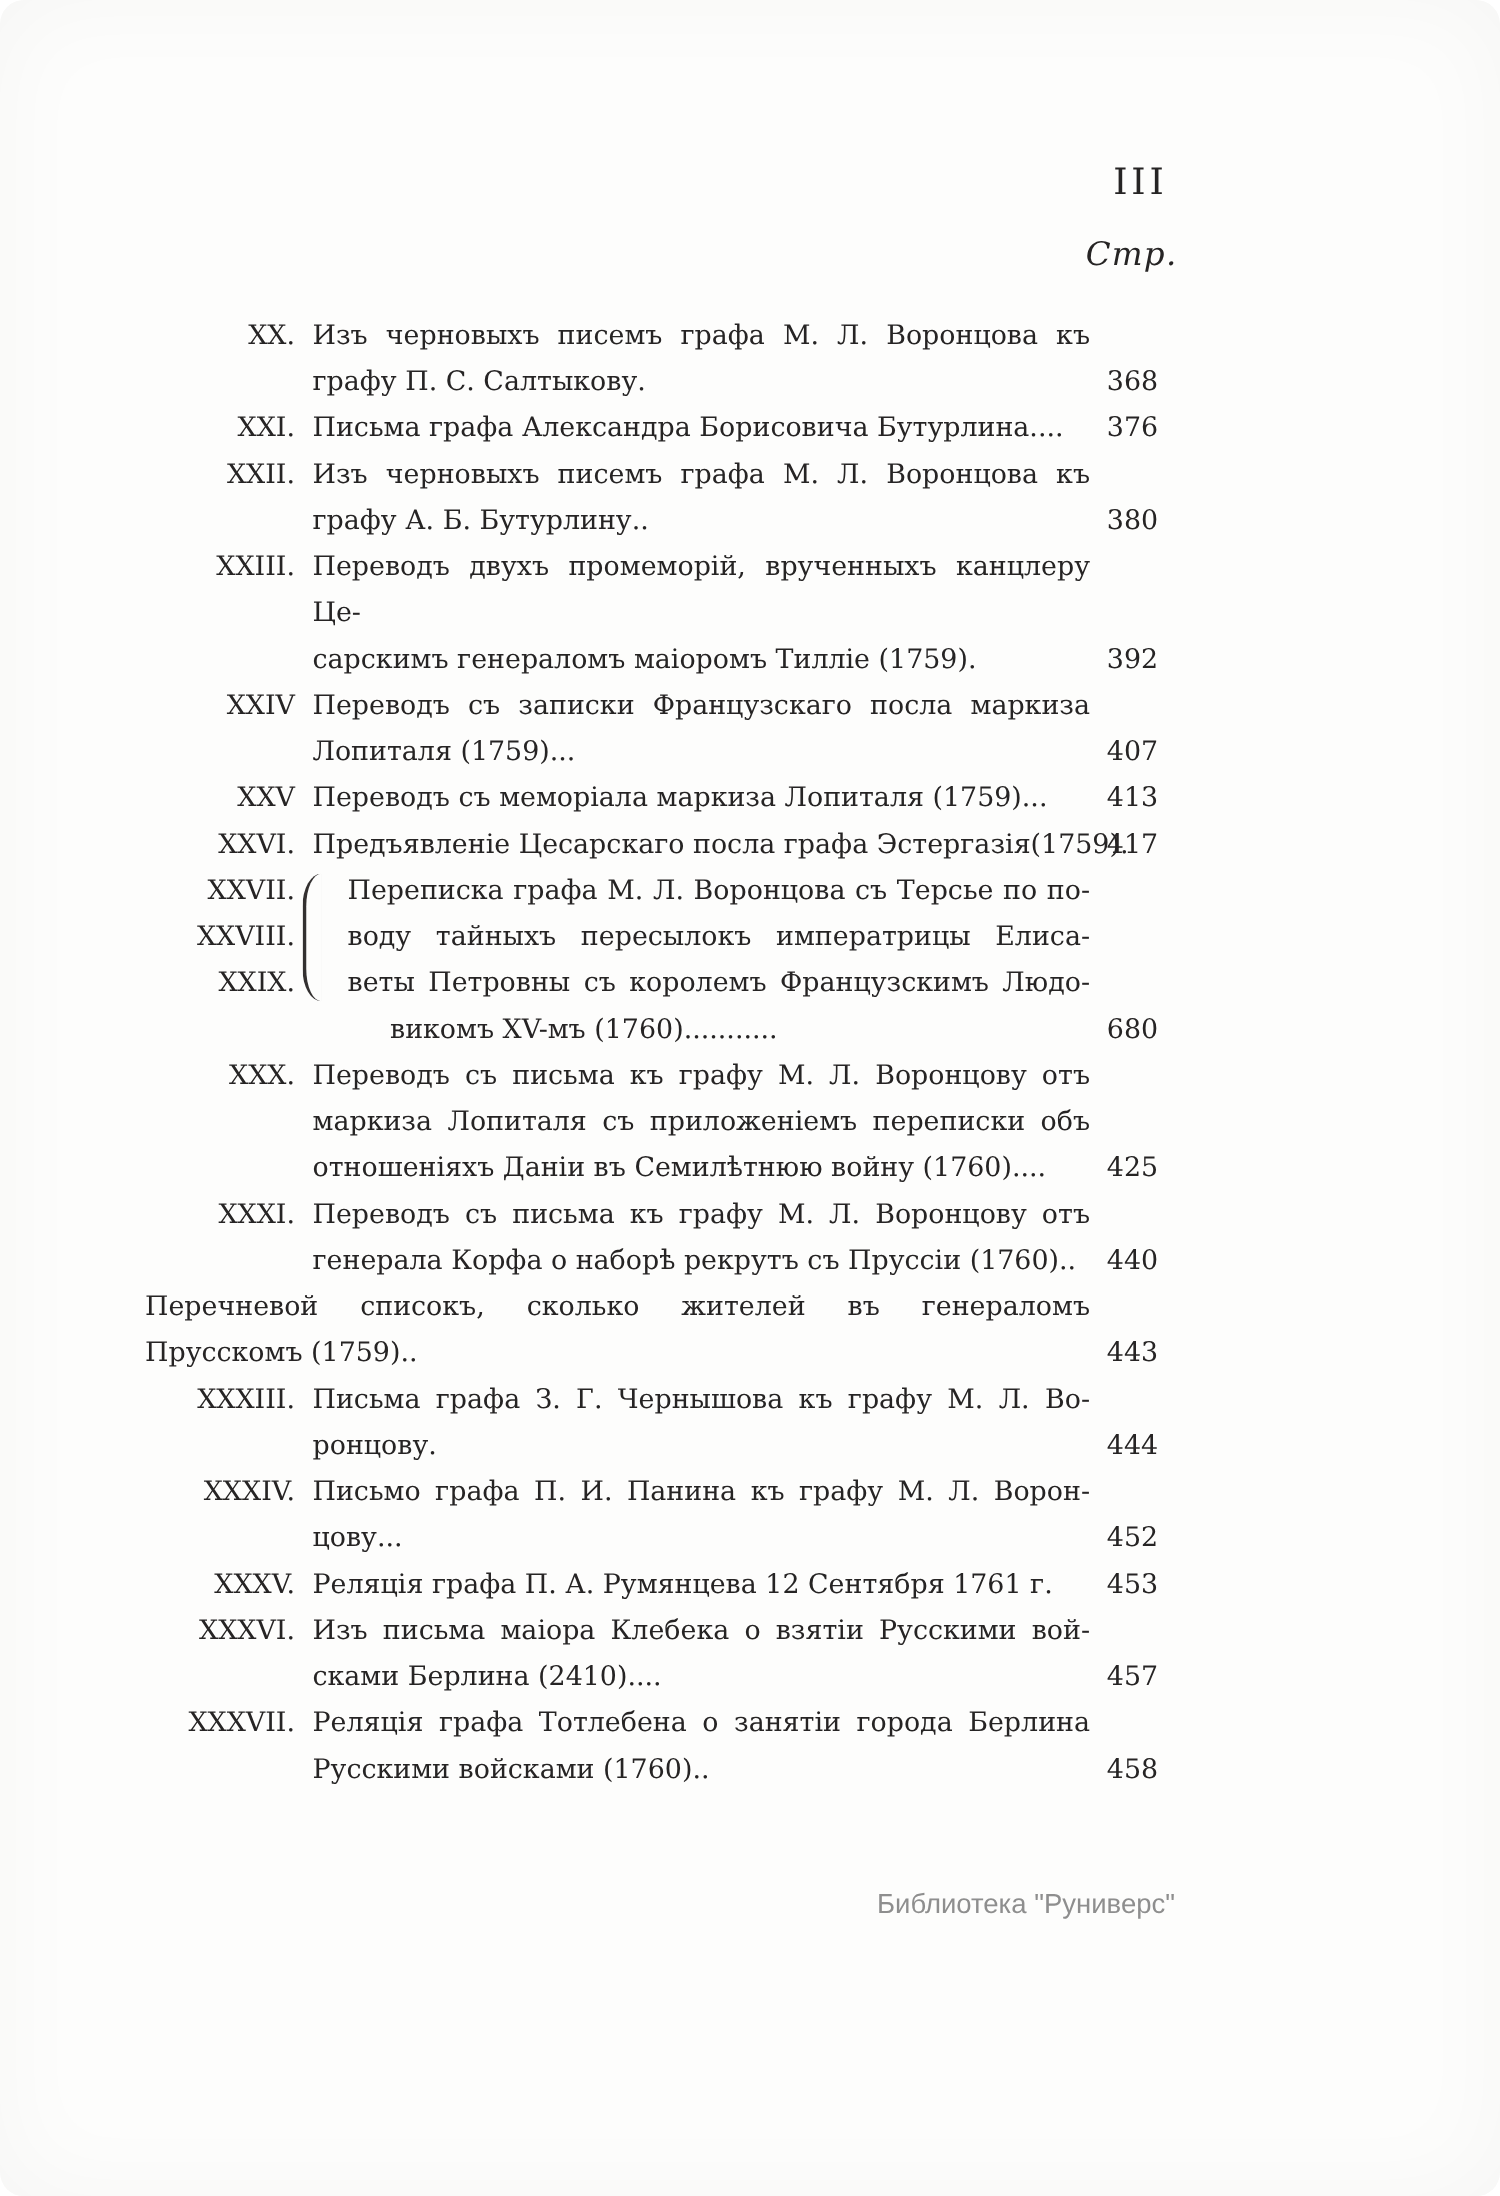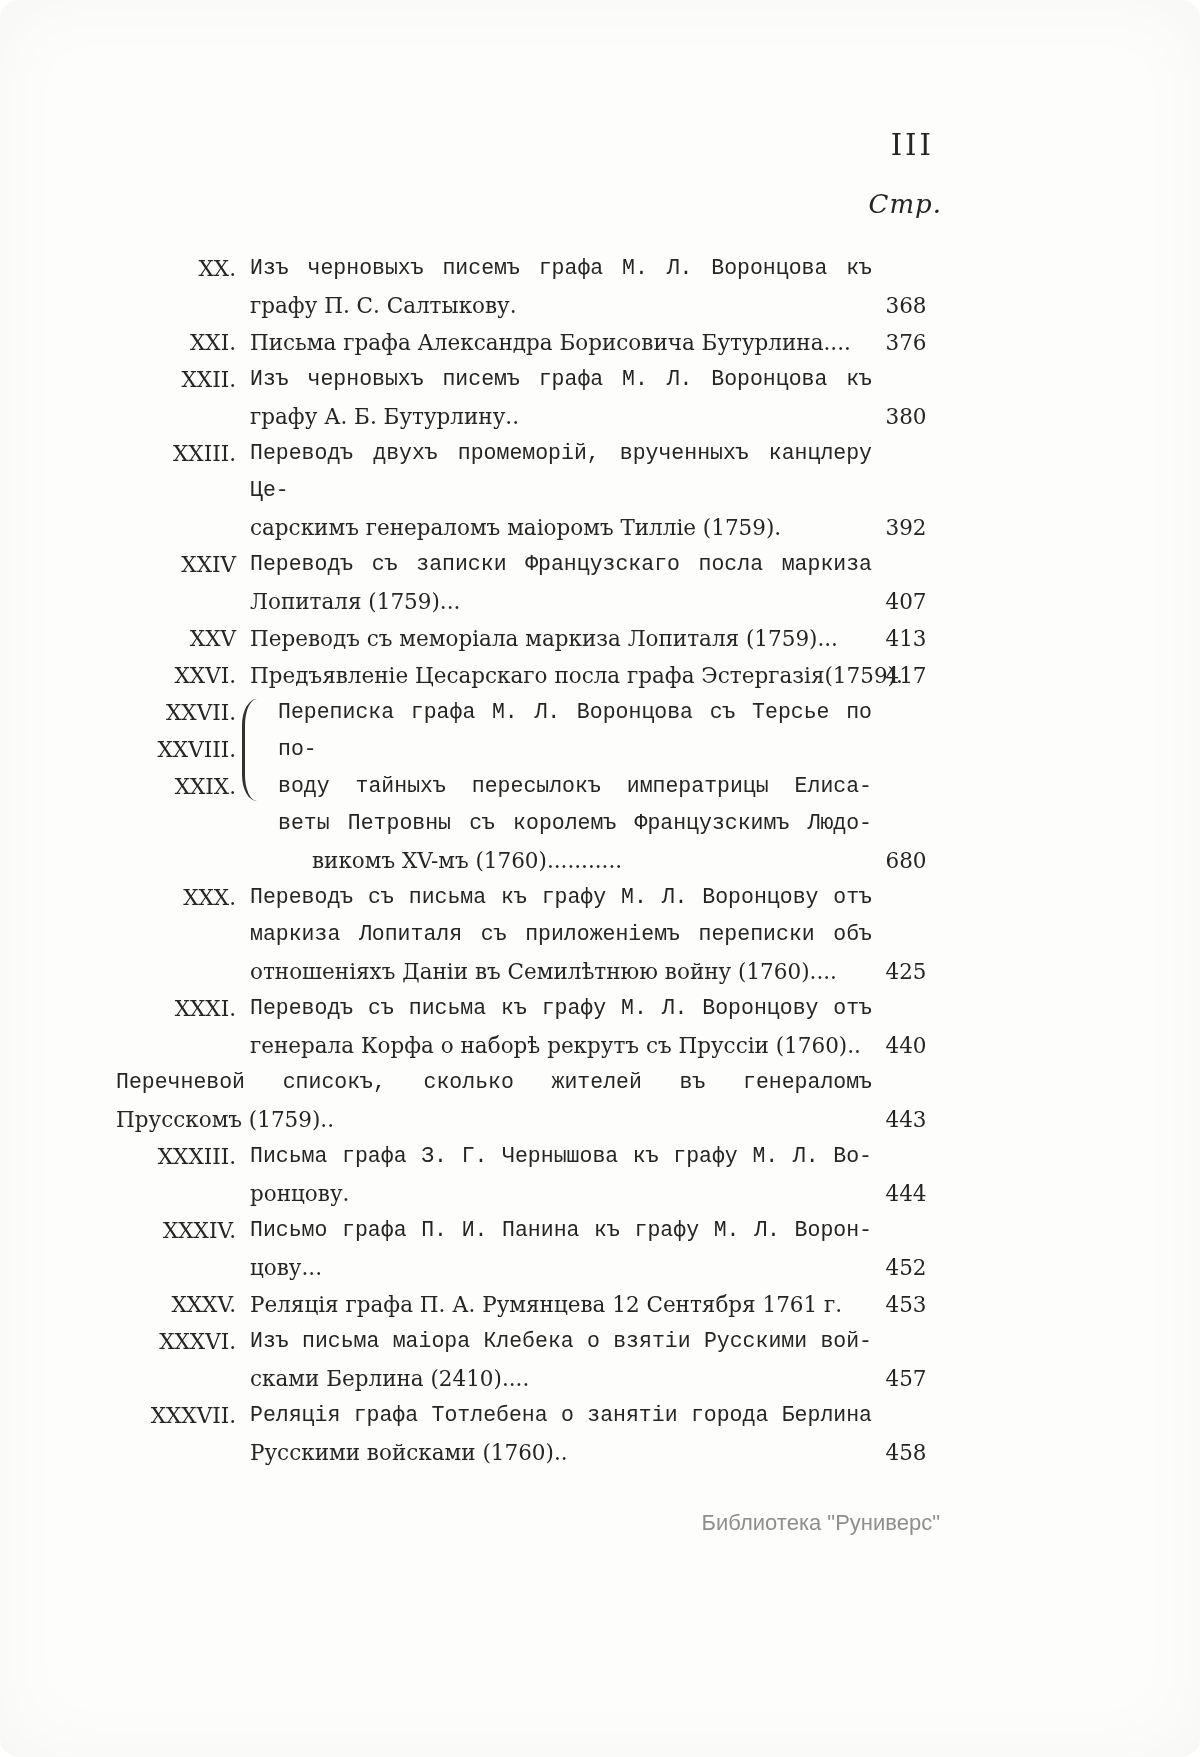--- a/index.html
+++ b/index.html
@@ -57,21 +57,20 @@
     line-height: 37px;
   }
 
   .body { flex: 1; min-width: 0; }
 
   .line { white-space: nowrap; }
   .line.just {
     white-space: normal;
     text-align: justify;
     text-align-last: justify;
-    font-family: Liberation Mono, monospace;
   }
 
   .pg {
     width: 68px;
     flex: none;
     text-align: center;
     align-self: flex-end;
   }
 
   .group .line { padding-left: 28px; }

